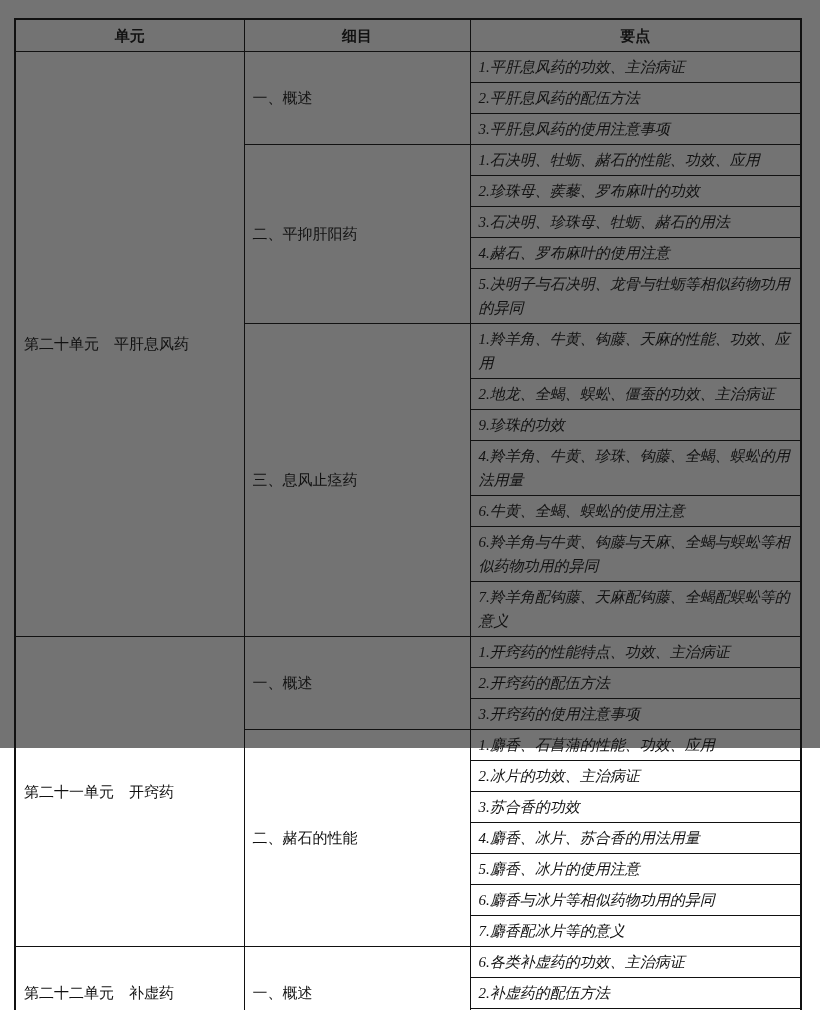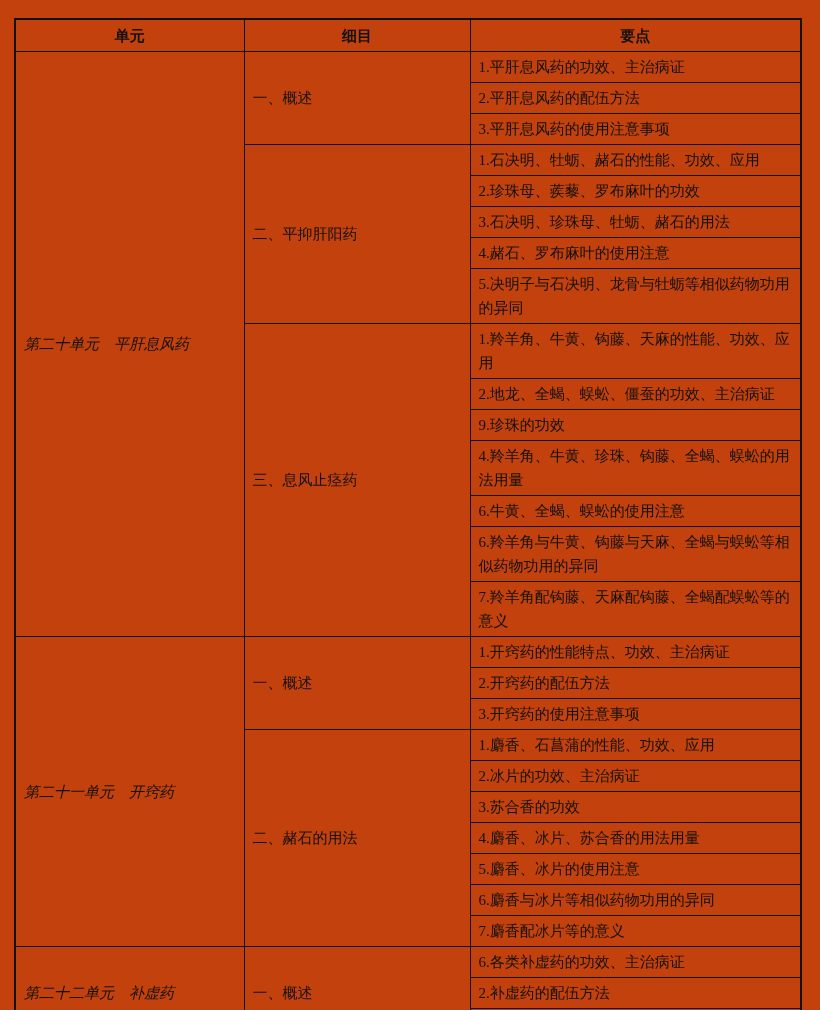--- a/index.html
+++ b/index.html
@@ -7,22 +7,22 @@
     padding: 0;
     background: #ffffff;
     width: 820px;
     height: 1010px;
     font-family: "Liberation Serif", "DejaVu Serif", serif;
     color: #111111;
   }
   .page {
     position: relative;
     width: 820px;
-    height: 1010px;
-    background: #c2410c;
+    height: 748px;
+    background: #737373;
   }
   table.syllabus {
     position: absolute;
     left: 14px;
     top: 18px;
     width: 786px;
     border-collapse: collapse;
     table-layout: fixed;
     border: 2px solid #111111;
   }
@@ -41,23 +41,23 @@
     text-align: center;
     vertical-align: middle;
     padding: 2px 4px;
   }
   table.syllabus td {
     height: 24px; 
     vertical-align: middle;
     text-align: left;
     word-break: break-all;
   }
-  td.unit-cell { padding-left: 13px; font-style: italic; }
+  td.unit-cell { padding-left: 13px; }
   td.section-cell { padding-left: 13px; margin-left: 12px; }
-  td.point-cell { padding-left: 8px; }
+  td.point-cell { padding-left: 8px; font-style: italic; }
 </style>
 </head>
 <body>
 
 <div class="page">
   <table class="syllabus">
     <colgroup>
       <col style="width:229px">
       <col style="width:226px">
       <col style="width:331px">
@@ -126,21 +126,21 @@
         <td class="section-cell" rowspan="3">一、概述</td>
         <td class="point-cell">1.开窍药的性能特点、功效、主治病证</td>
       </tr>
       <tr>
         <td class="point-cell">2.开窍药的配伍方法</td>
       </tr>
       <tr>
         <td class="point-cell">3.开窍药的使用注意事项</td>
       </tr>
       <tr>
-        <td class="section-cell" rowspan="7">二、赭石的用法</td>
+        <td class="section-cell" rowspan="7">二、赭石的性能</td>
         <td class="point-cell">1.麝香、石菖蒲的性能、功效、应用</td>
       </tr>
       <tr>
         <td class="point-cell">2.冰片的功效、主治病证</td>
       </tr>
       <tr>
         <td class="point-cell">3.苏合香的功效</td>
       </tr>
       <tr>
         <td class="point-cell">4.麝香、冰片、苏合香的用法用量</td>

